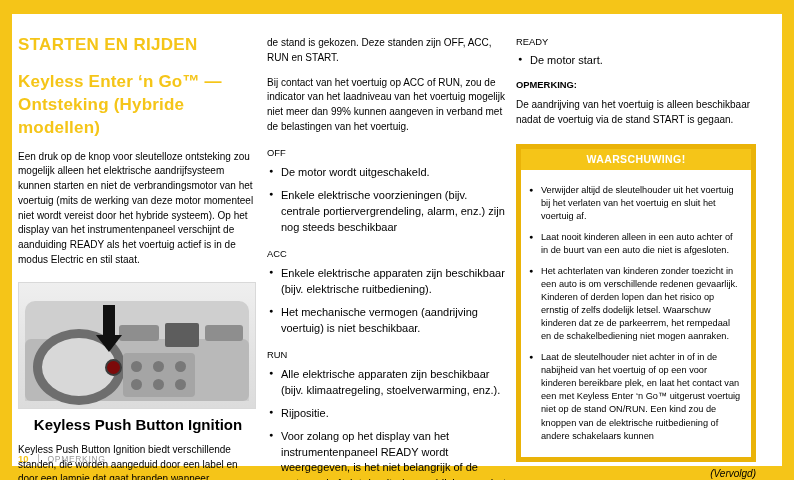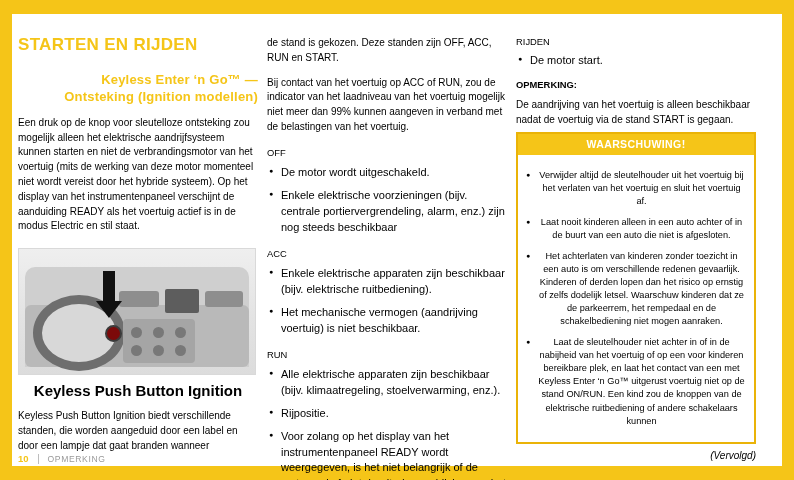--- a/index.html
+++ b/index.html
@@ -71,27 +71,26 @@
   h1.title {
     font-size: 17px;
     font-weight: bold;
     color: #f5c518;
     margin: 22px 0 0 0;
     letter-spacing: 0.3px;
     text-transform: uppercase;
     line-height: 1.1;
   }
   h2.subtitle {
-    font-size: 13px;
+    font-size: 17px;
     font-weight: bold;
     color: #f5c518;
     margin: 16px 0 8px 0;
     line-height: 1.35;
     letter-spacing: 0.2px;
-    text-align: right;
   }
   p.body {
     font-size: 10px;
     color: #000000;
     line-height: 1.48;
     margin: 10px 0 0 0;
     text-align: left;
   }
   p.body.tight { margin-top: 8px; }
   .sec-head {
@@ -237,37 +236,36 @@
     border-top: 17px solid #111;
   }
   .figcaption {
     font-size: 15px;
     font-weight: bold;
     text-align: center;
     margin-top: 7px;
     color: #000;
   }
   .warn-box {
-    margin-top: 4px;
-    border: 2px solid #eab308;
+    margin-top: 16px;
+    border: 5px solid #eab308;
     box-sizing: border-box;
     width: 240px;
   }
   .warn-head {
     background: #f5c518;
     color: #ffffff;
     font-size: 10.5px;
     font-weight: bold;
     text-align: center;
     padding: 4px 0 5px 0;
     letter-spacing: 0.4px;
   }
   .warn-body {
     padding: 8px 9px 6px 6px;
-    text-align: center;
   }
   .warn-body ul.bullets li {
     margin-bottom: 8px;
     font-size: 9.2px;
     line-height: 1.42;
   }
   .note-label {
     font-size: 9.4px;
     font-weight: bold;
     margin: 10px 0 0 0;
@@ -316,21 +314,21 @@
   <div class="bar-bottom"></div>
   <div class="bar-left"></div>
   <div class="bar-right"></div>
 
   <div class="content">
 
     <div class="col col-1">
       <h1 class="title">STARTEN EN RIJDEN</h1>
       <h2 class="subtitle">
         <span>Keyless Enter ‘n Go™ —</span><br>
-        <span>Ontsteking (Ignition modellen)</span>
+        <span>Ontsteking (Hybride modellen)</span>
       </h2>
       <p class="body">Een druk op de knop voor sleutelloze ontsteking zou mogelijk alleen het elektrische aandrijfsysteem kunnen starten en niet de verbrandingsmotor van het voertuig (mits de werking van deze motor momenteel niet wordt vereist door het hybride systeem). Op het display van het instrumentenpaneel verschijnt de aanduiding READY als het voertuig actief is in de modus Electric en stil staat.</p>
 
       <div class="figure">
         <div class="dash-shape"></div>
         <div class="dash-dark"></div>
         <div class="wheel"></div>
         <div class="vent-a"></div>
         <div class="vent-b"></div>
         <div class="screen"></div>
@@ -371,21 +369,21 @@
 
       <p class="sec-head">RUN</p>
       <ul class="bullets">
         <li>Alle elektrische apparaten zijn beschikbaar (bijv. klimaatregeling, stoelverwarming, enz.).</li>
         <li>Rijpositie.</li>
         <li>Voor zolang op het display van het instrumentenpaneel READY wordt weergegeven, is het niet belangrijk of de motor wel of niet draait, de aandrijving van het voertuig is beschikbaar.</li>
       </ul>
     </div>
 
     <div class="col col-3">
-      <p class="start-head">RIJDEN</p>
+      <p class="start-head">READY</p>
       <ul class="bullets">
         <li>De motor start.</li>
       </ul>
 
       <p class="note-label">OPMERKING:</p>
       <p class="body tight">De aandrijving van het voertuig is alleen beschikbaar nadat de voertuig via de stand START is gegaan.</p>
 
       <div class="warn-box">
         <div class="warn-head">WAARSCHUWING!</div>
         <div class="warn-body">

